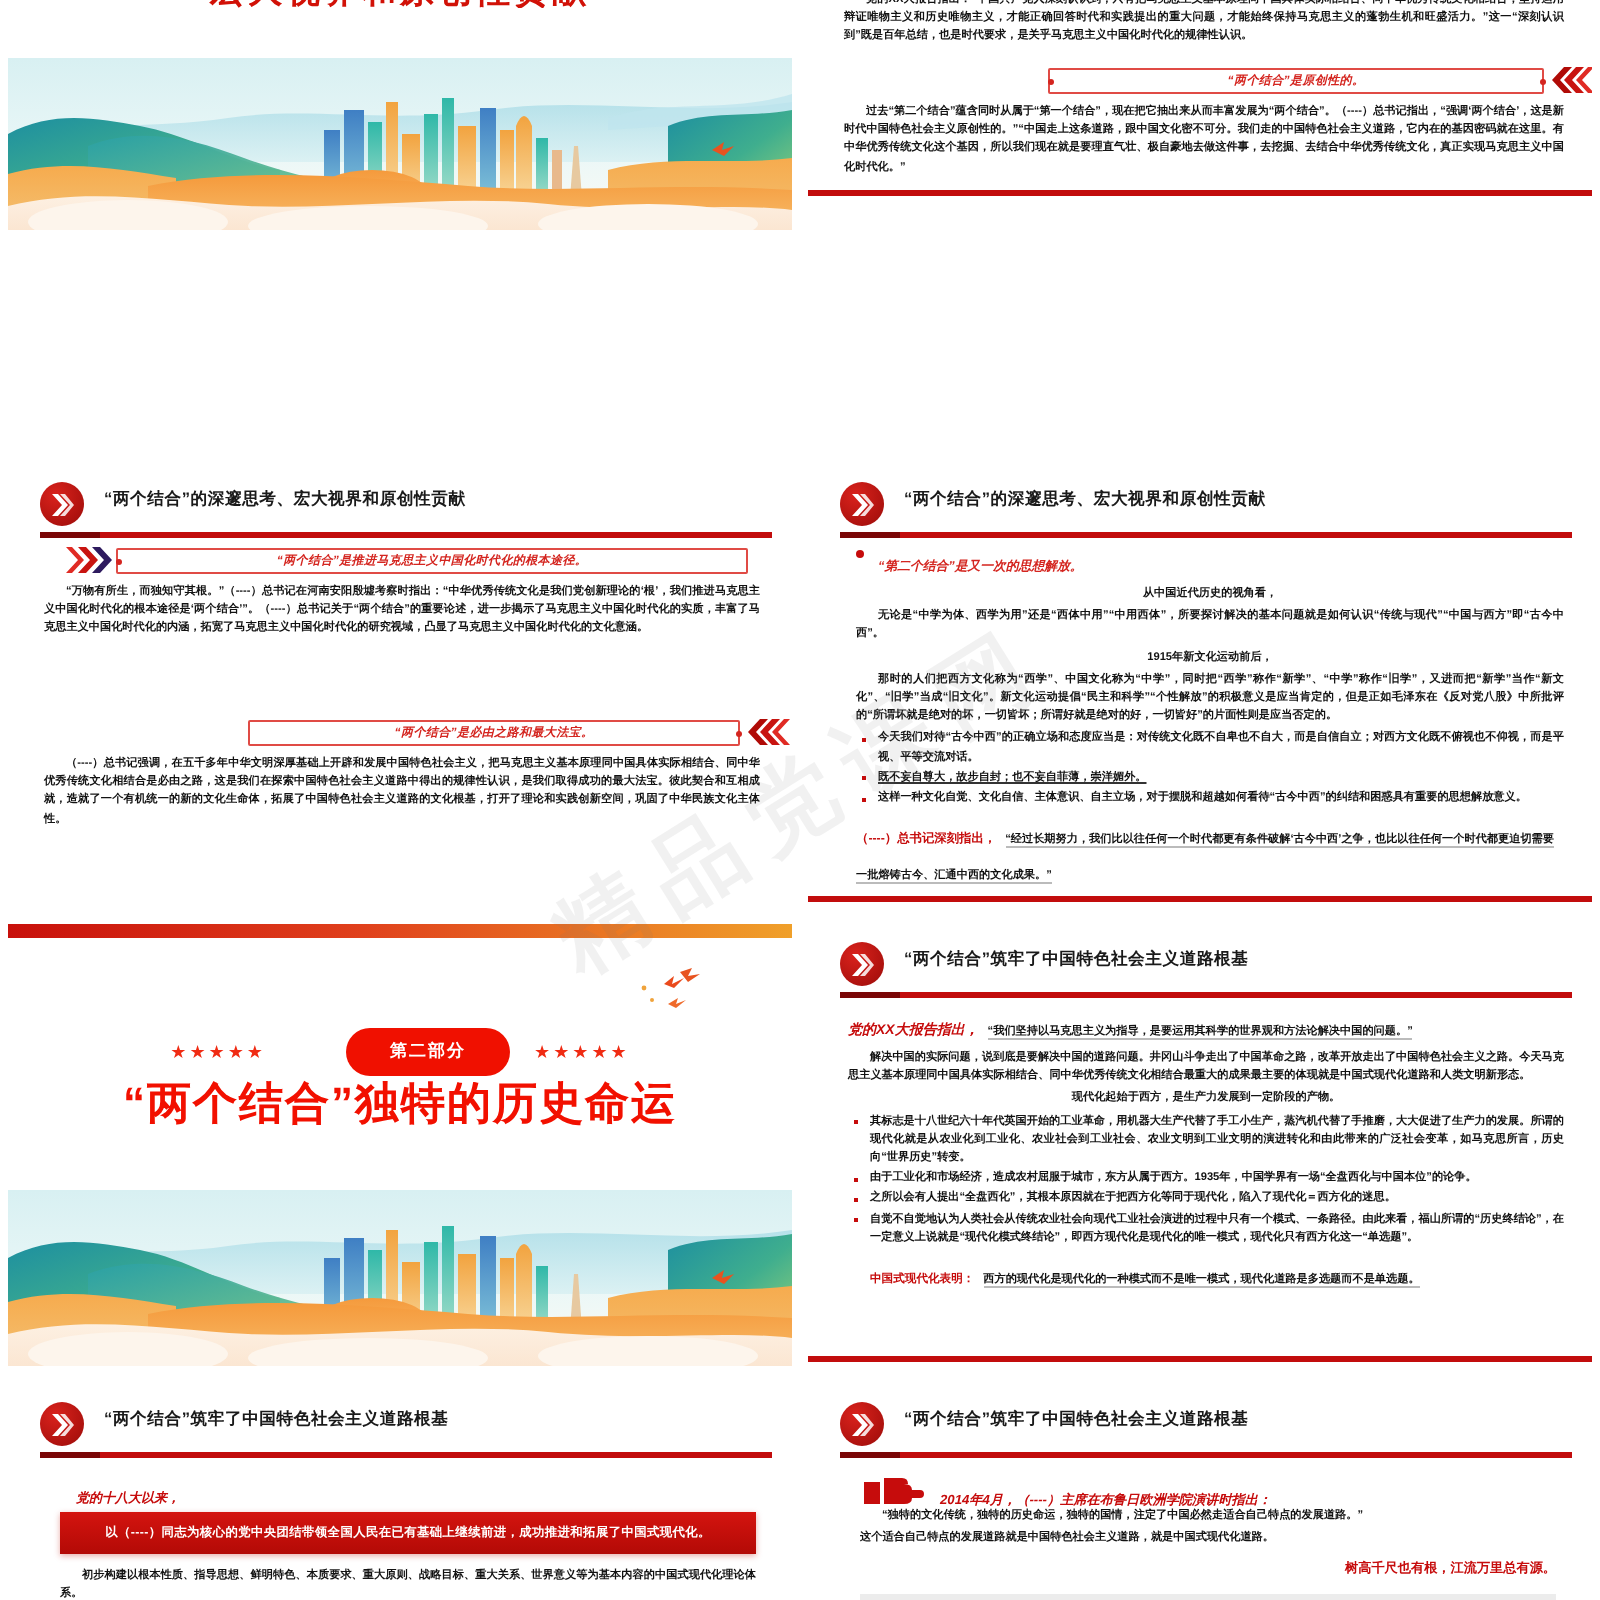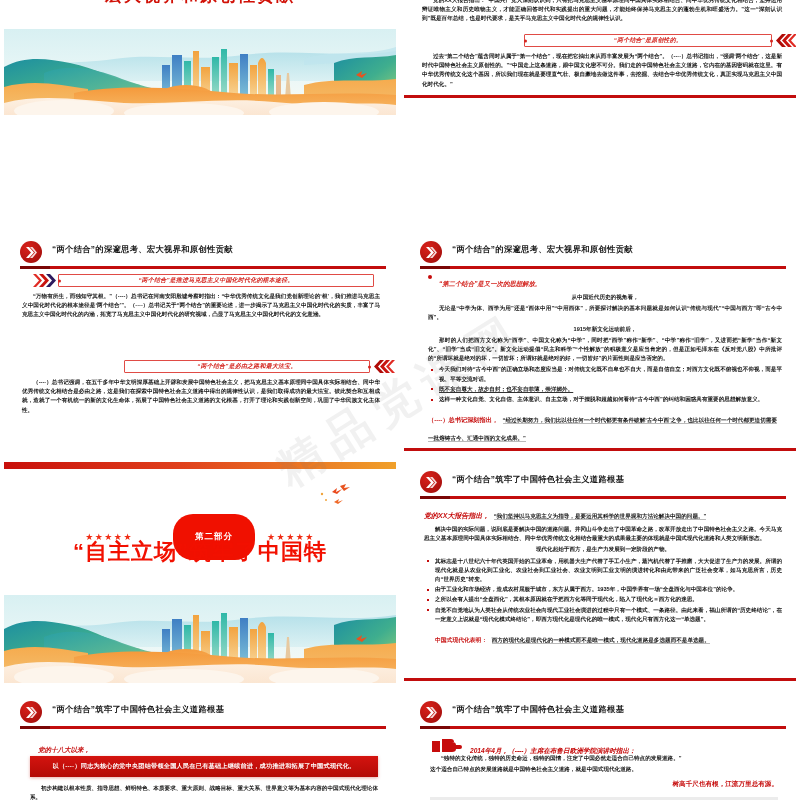--- a/index.html
+++ b/index.html
@@ -108,21 +108,21 @@
   
   .illus { position:absolute; left:0; right:0; bottom:0; height:92px; overflow:hidden; }
 
   
   .divtop { position:absolute; left:0; right:0; top:0; height:7px;
             background:linear-gradient(90deg,#c8100b,#e0401c 45%,#f0a02a); }
   .badge-row { position:absolute; top:52px; left:0; right:0; display:flex;
                align-items:center; justify-content:center; gap:12px; }
   .stars { color:#f02b13; font-size:9px; letter-spacing:1.5px; }
   .badge { background:#f01000; color:#fff; border-radius:20px;
-           padding:17px 22px; font-size:8.5px; font-weight:bold; letter-spacing:1px;margin-left:28px; }
+           padding:6px 22px; font-size:8.5px; font-weight:bold; letter-spacing:1px;margin-left:28px; }
   .divtitle { position:absolute; top:76px; left:0; right:0; text-align:center;
               color:#f21000; font-size:22px; font-weight:bold; line-height:28px;
               letter-spacing:1px; }
 
   
   .wm {
     position:absolute; inset:0; pointer-events:none; z-index:40;
     display:flex; align-items:center; justify-content:center;
   }
   .wm span {
@@ -331,21 +331,21 @@
     </div>
 
     <div class="slide">
       <div class="divtop"></div>
       <div class="badge-row">
         <span class="stars">★★★★★</span>
         <span class="badge">第二部分</span>
         <span class="stars">★★★★★</span>
       </div>
       <div class="divtitle">
-        <div>“自主立场”筑牢了中国特</div>
+        <div>“两个结合”独特的历史命运</div>
       </div>
       <div style="position:absolute;right:42px;top:22px;">
         <svg width="40" height="26" viewBox="0 0 40 26">
           <path d="M18 8 l5 -4 l-1 4 l6 -3 l-5 5 z" fill="#ea4a1c"></path>
           <path d="M26 2 l6 -2 l-2 4 l6 -1 l-6 4 z" fill="#e8531f"></path>
           <path d="M20 18 l5 -3 l-1 3 l5 -2 l-5 4 z" fill="#ef6a2a"></path>
           <circle cx="8" cy="10" r="1.2" fill="#f0a33c"></circle>
           <circle cx="12" cy="16" r="1" fill="#f0a33c"></circle>
         </svg>
       </div>

